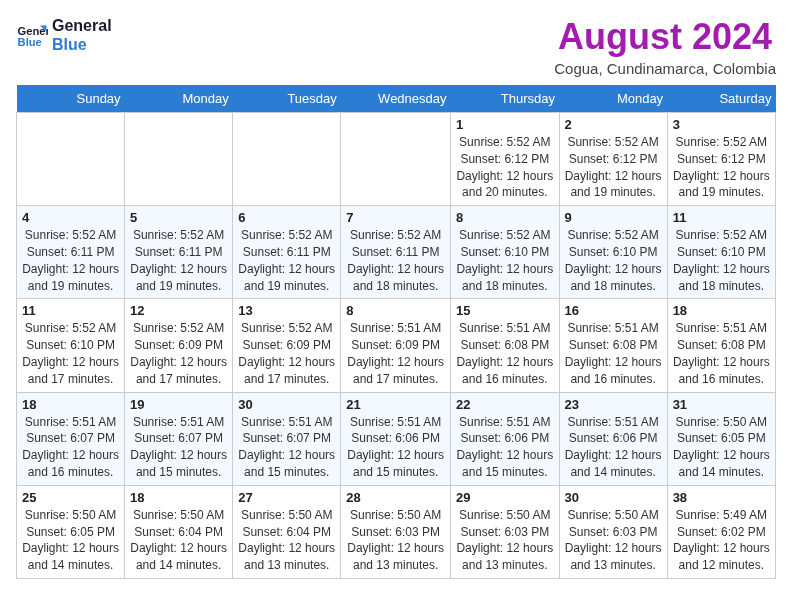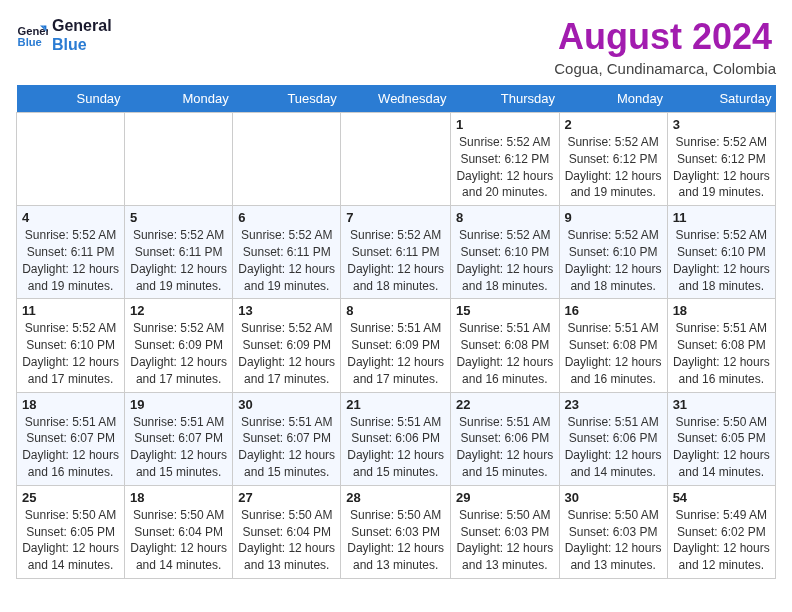--- a/index.html
+++ b/index.html
@@ -335,21 +335,21 @@
 and 13 minutes.</div>
         </td>
         <td>
           <span class="day-num">30</span>
           <div class="day-info" style="white-space: pre-line;">Sunrise: 5:50 AM
 Sunset: 6:03 PM
 Daylight: 12 hours
 and 13 minutes.</div>
         </td>
         <td>
-          <span class="day-num">54</span>
+          <span class="day-num">38</span>
           <div class="day-info" style="white-space: pre-line;">Sunrise: 5:49 AM
 Sunset: 6:02 PM
 Daylight: 12 hours
 and 12 minutes.</div>
         </td>
       </tr>
     </tbody>
 </table>
 
 </body></html>

